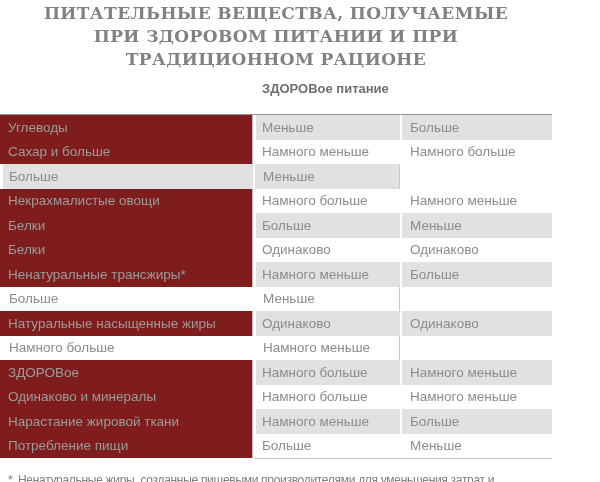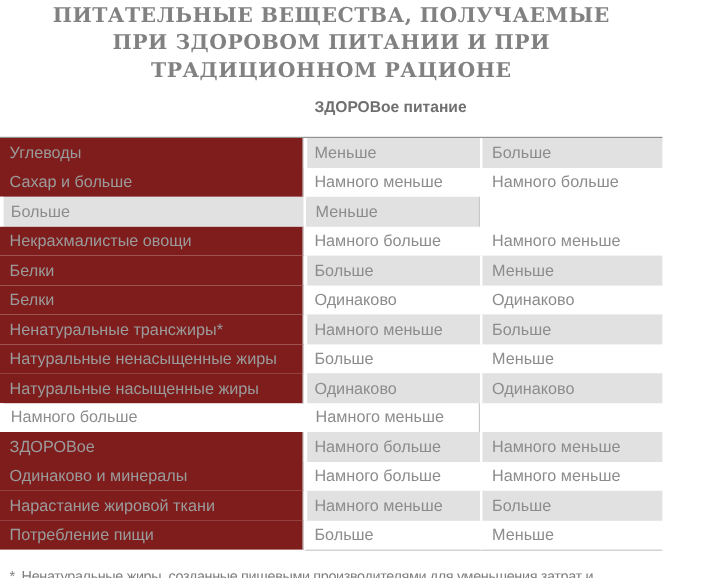--- a/index.html
+++ b/index.html
@@ -92,21 +92,20 @@
           <div class="cell label">Белки</div>
           <div class="cell healthy">Одинаково</div>
           <div class="cell traditional">Одинаково</div>
         </div>
         <div class="trow striped">
           <div class="cell label">Ненатуральные трансжиры*</div>
           <div class="cell healthy">Намного меньше</div>
           <div class="cell traditional">Больше</div>
         </div>
         <div class="trow">
-          <div class="cell label">Натуральные ненасыщенные жиры</div>
           <div class="cell healthy">Больше</div>
           <div class="cell traditional">Меньше</div>
         </div>
         <div class="trow striped">
           <div class="cell label">Натуральные насыщенные жиры</div>
           <div class="cell healthy">Одинаково</div>
           <div class="cell traditional">Одинаково</div>
         </div>
         <div class="trow">
           <div class="cell healthy">Намного больше</div>

